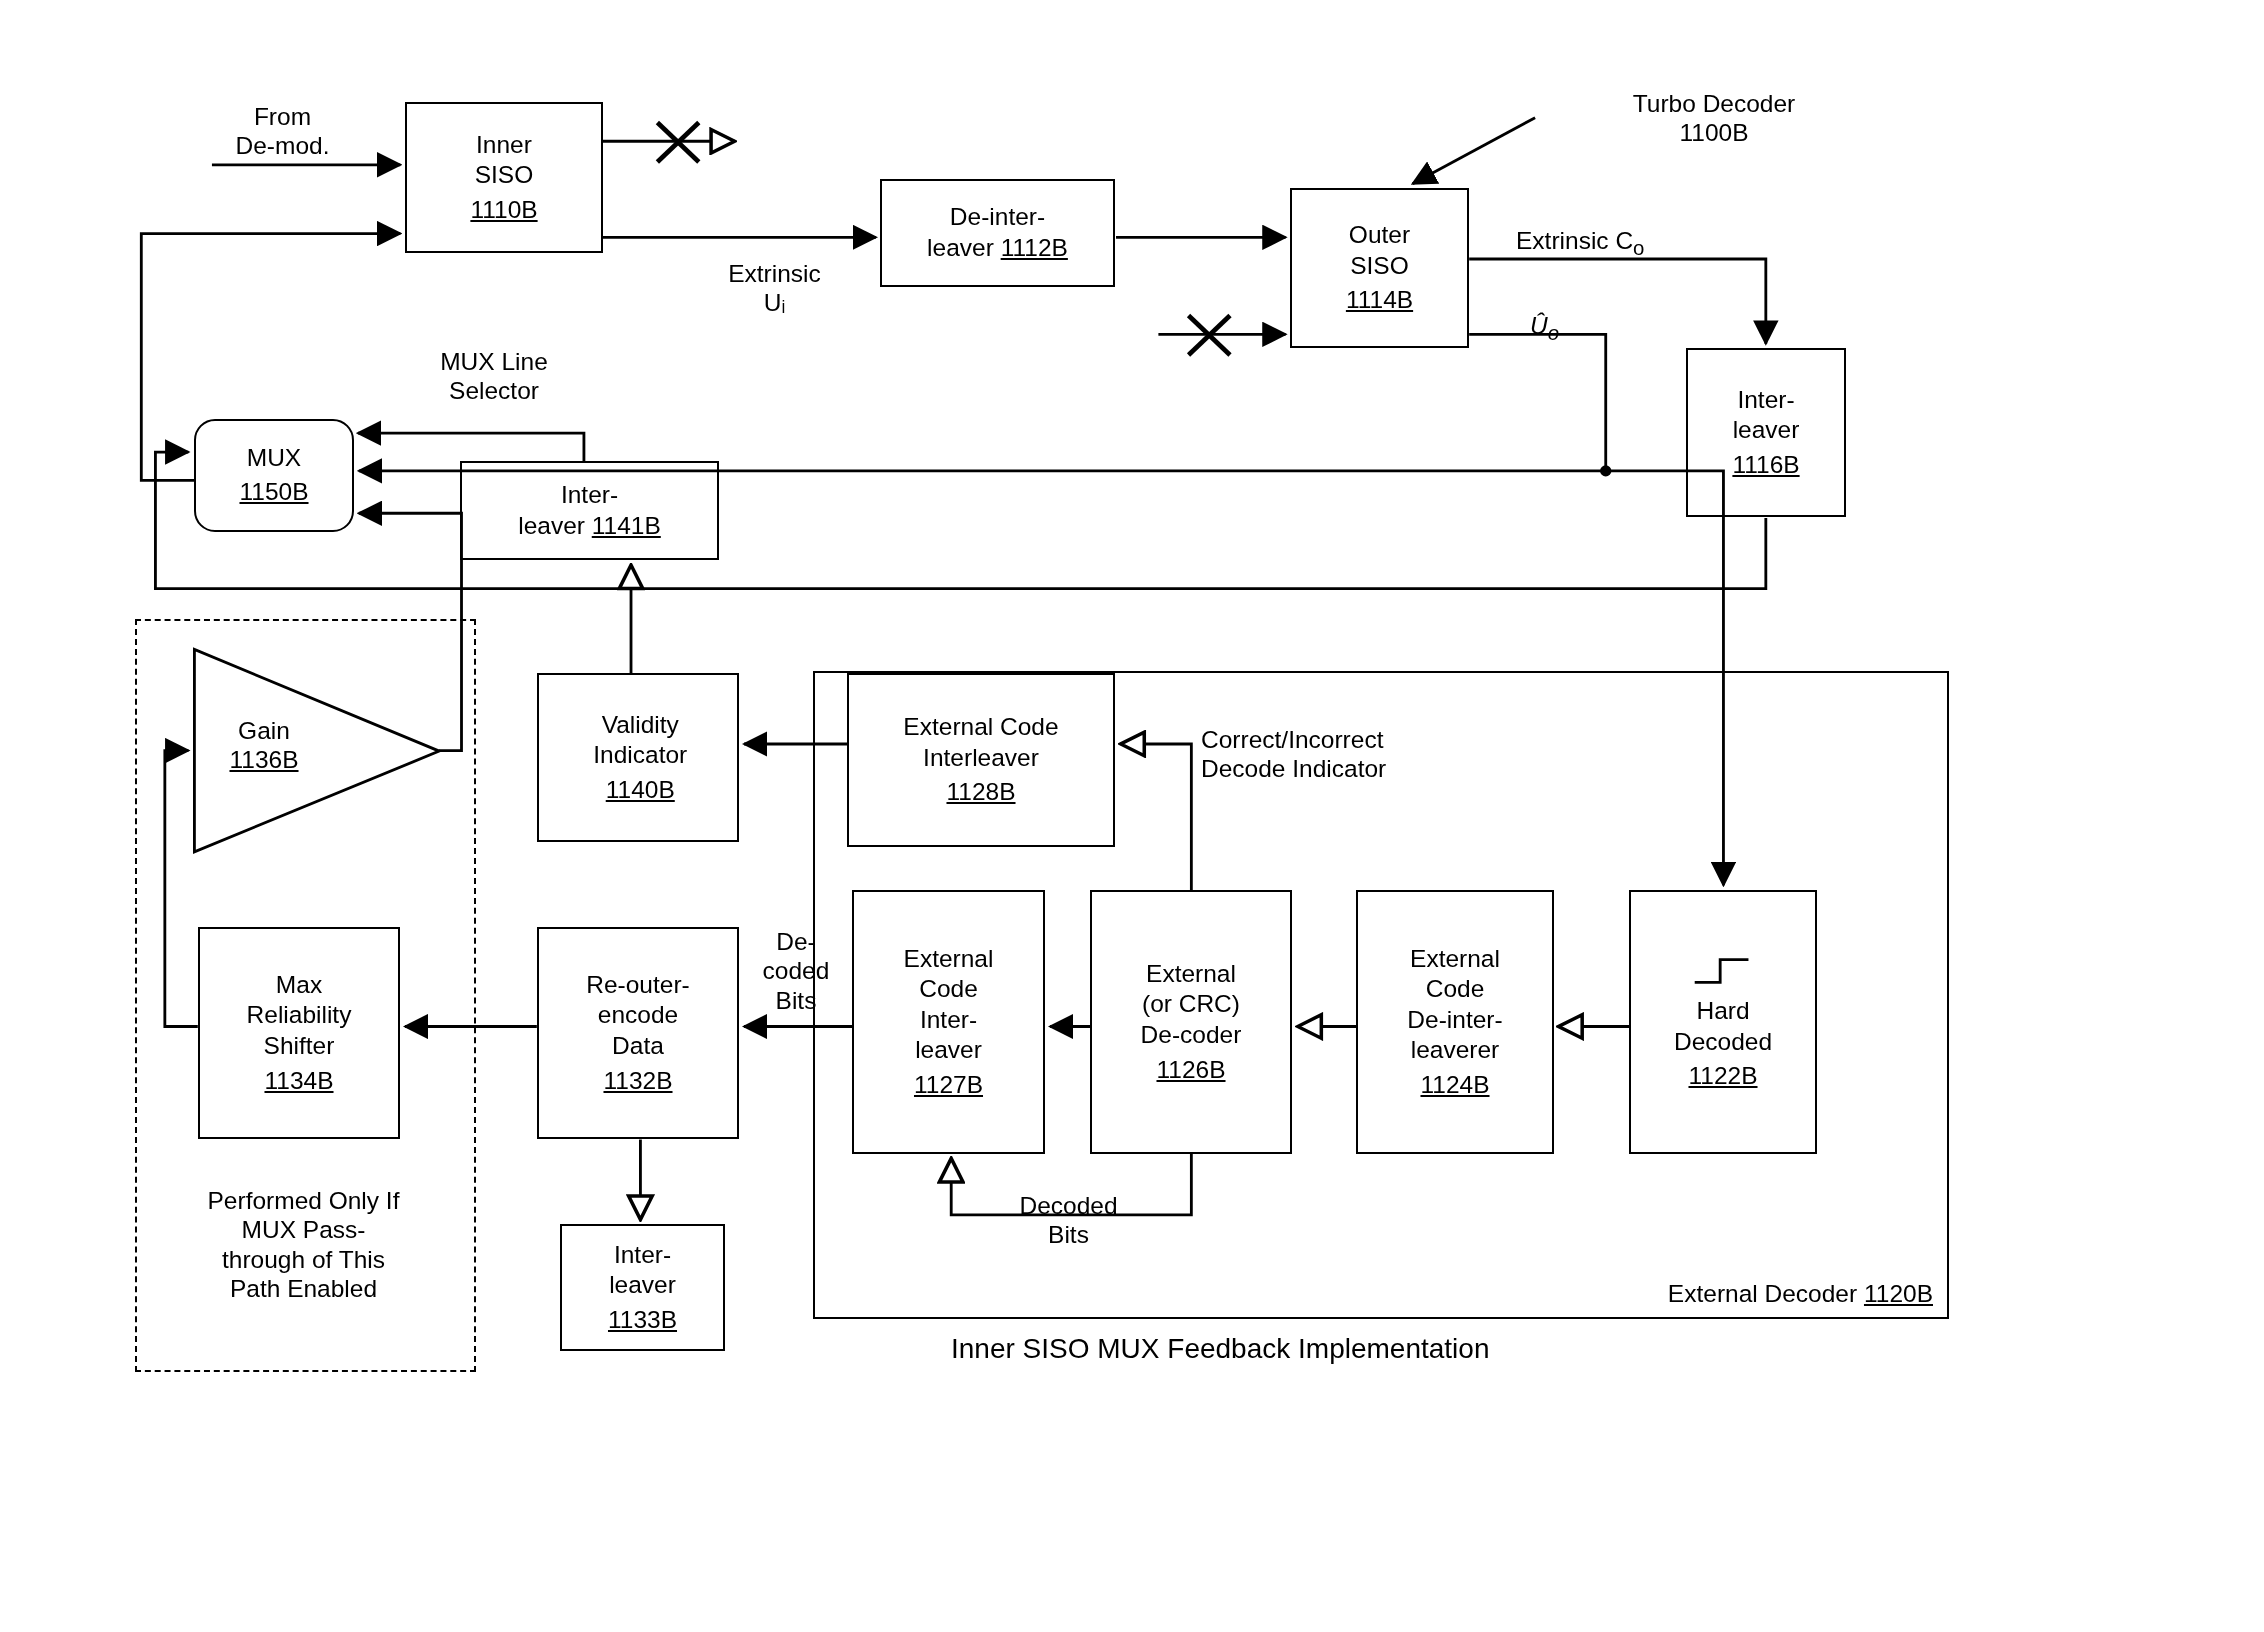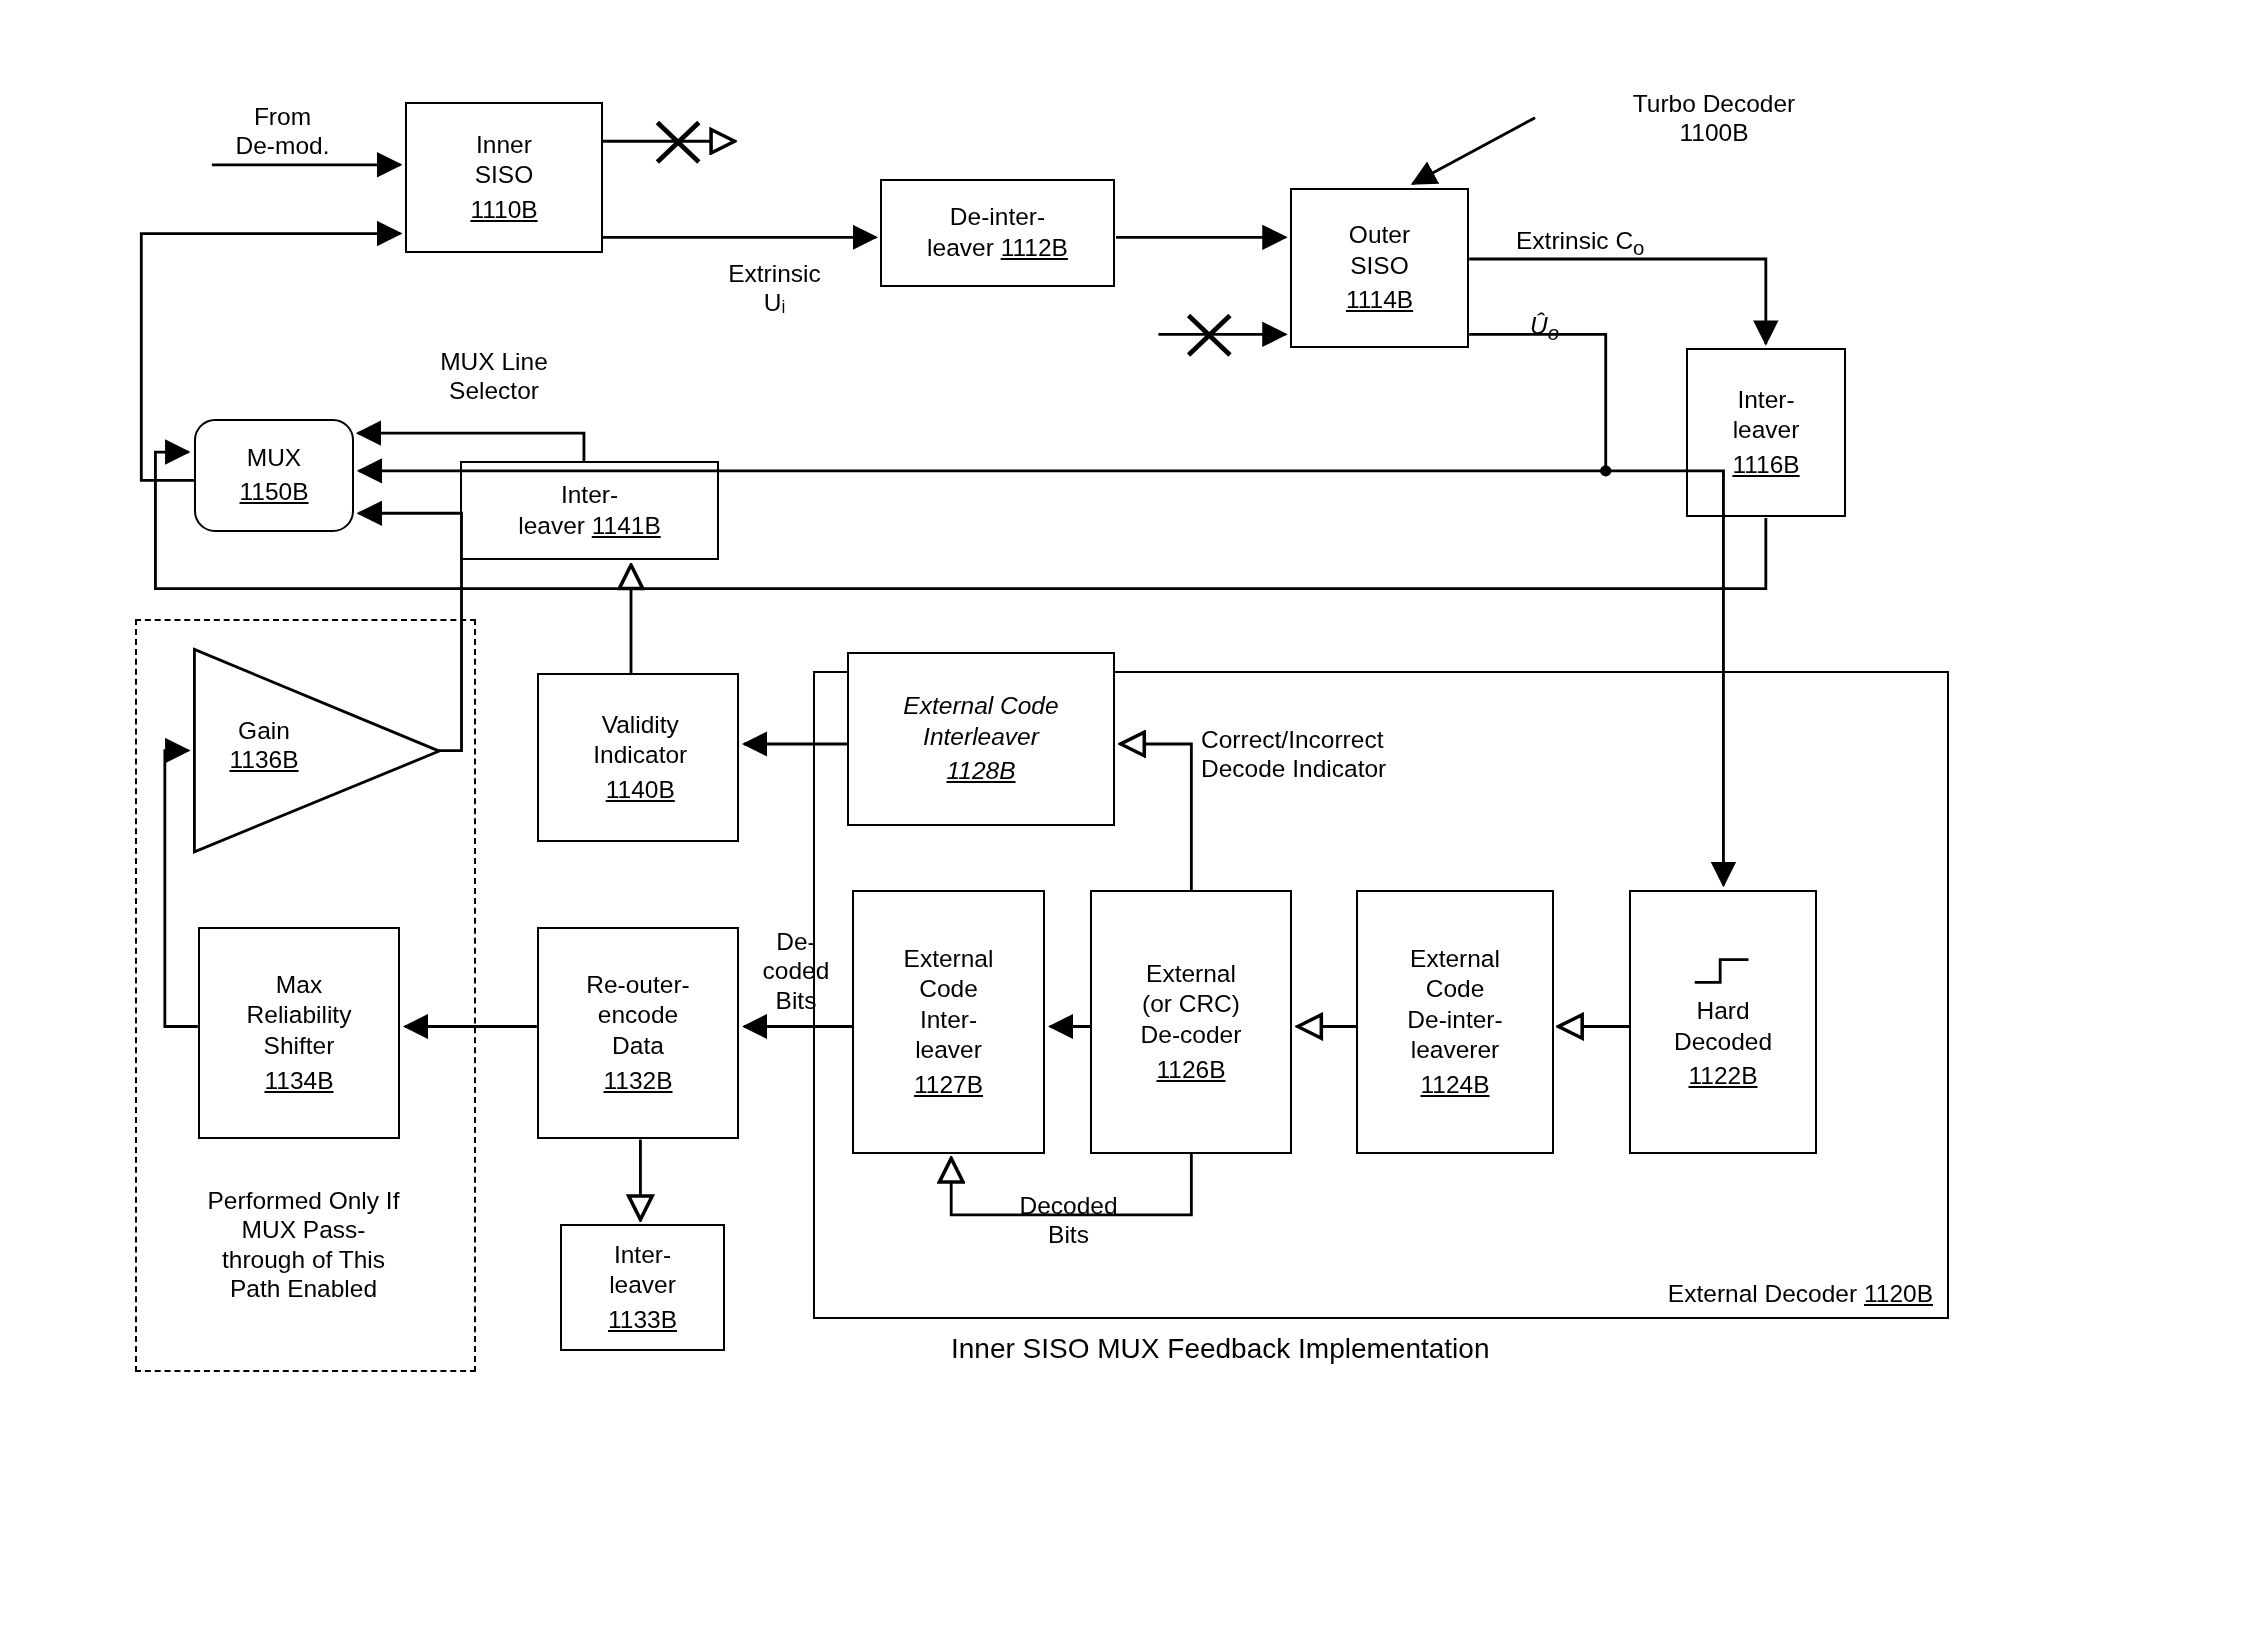--- a/index.html
+++ b/index.html
@@ -125,21 +125,21 @@
 Indicator</div>
     <div class="ref">1140B</div>
   </div>
 
   <div class="box" style="left:805px; top:671px; width:1136px; height:648px; padding:0; justify-content:flex-end; align-items:flex-end;margin-left:8px;">
     <div style="position:absolute; right:14px; bottom:7.5px;">
       <span>External Decoder </span><span class="ref" style="display:inline;">1120B</span>
     </div>
   </div>
 
-  <div class="box" style="left:847px; top:652px; width:268px; height:174px;font-style:italic;">
+  <div class="box" style="left:847px; top:673px; width:268px; height:174px;">
     <div class="title" style="white-space:pre-line;">External Code
 Interleaver</div>
     <div class="ref">1128B</div>
   </div>
 
   <div class="label" style="left:1201px; top:725px; width:311px; text-align:left;">
     <span style="white-space:pre-line;">Correct/Incorrect
 Decode Indicator</span>
   </div>
 

